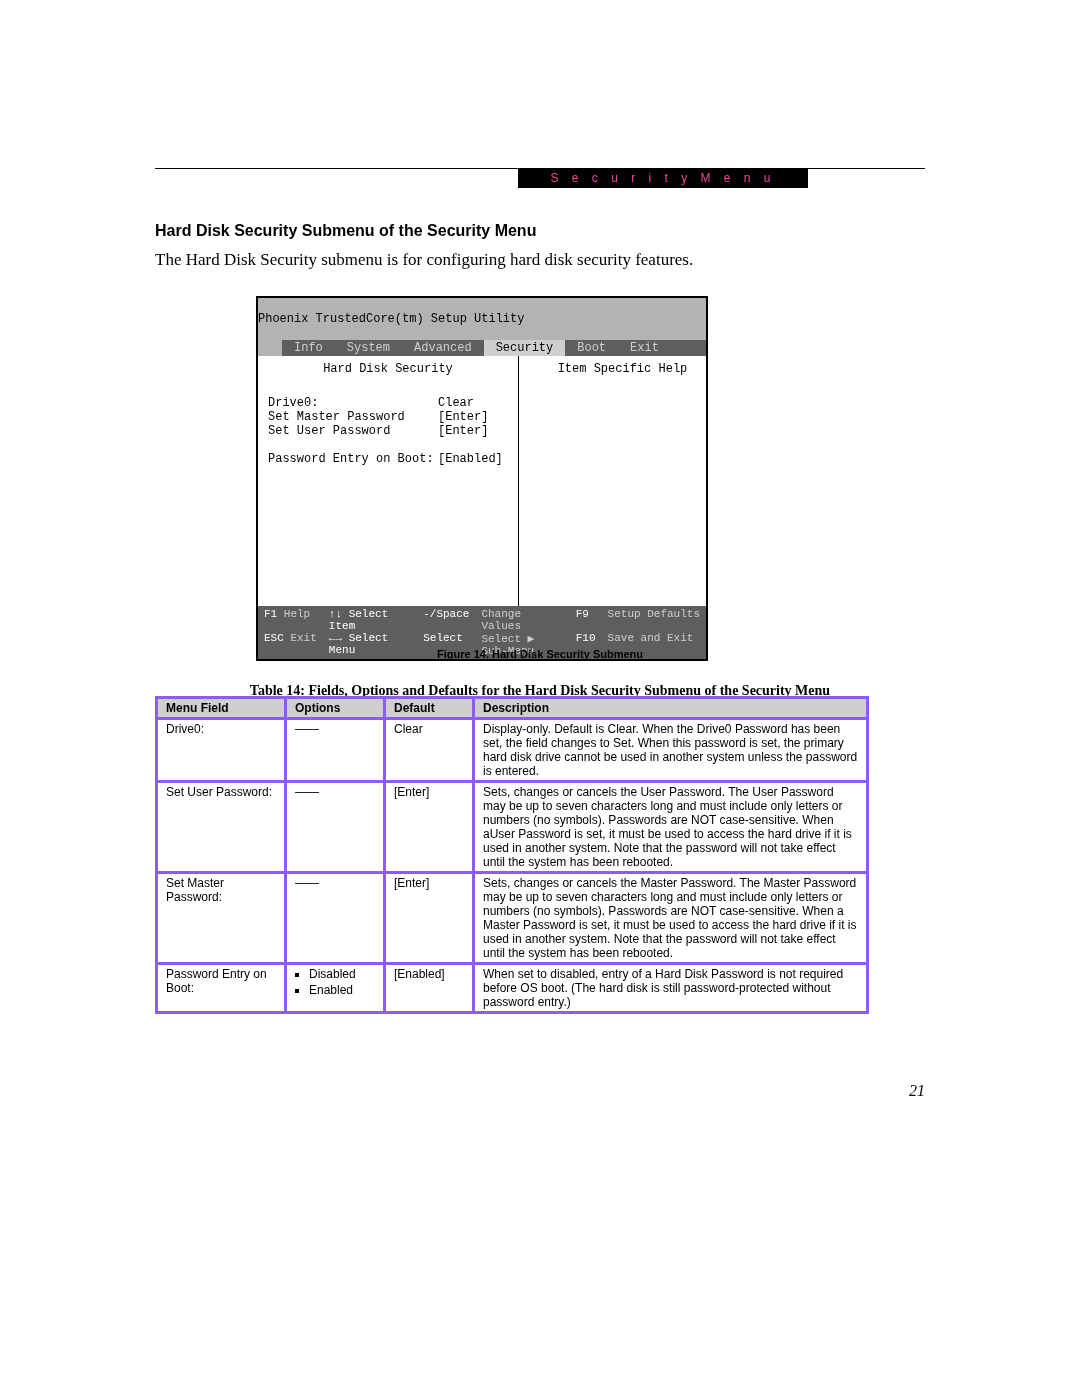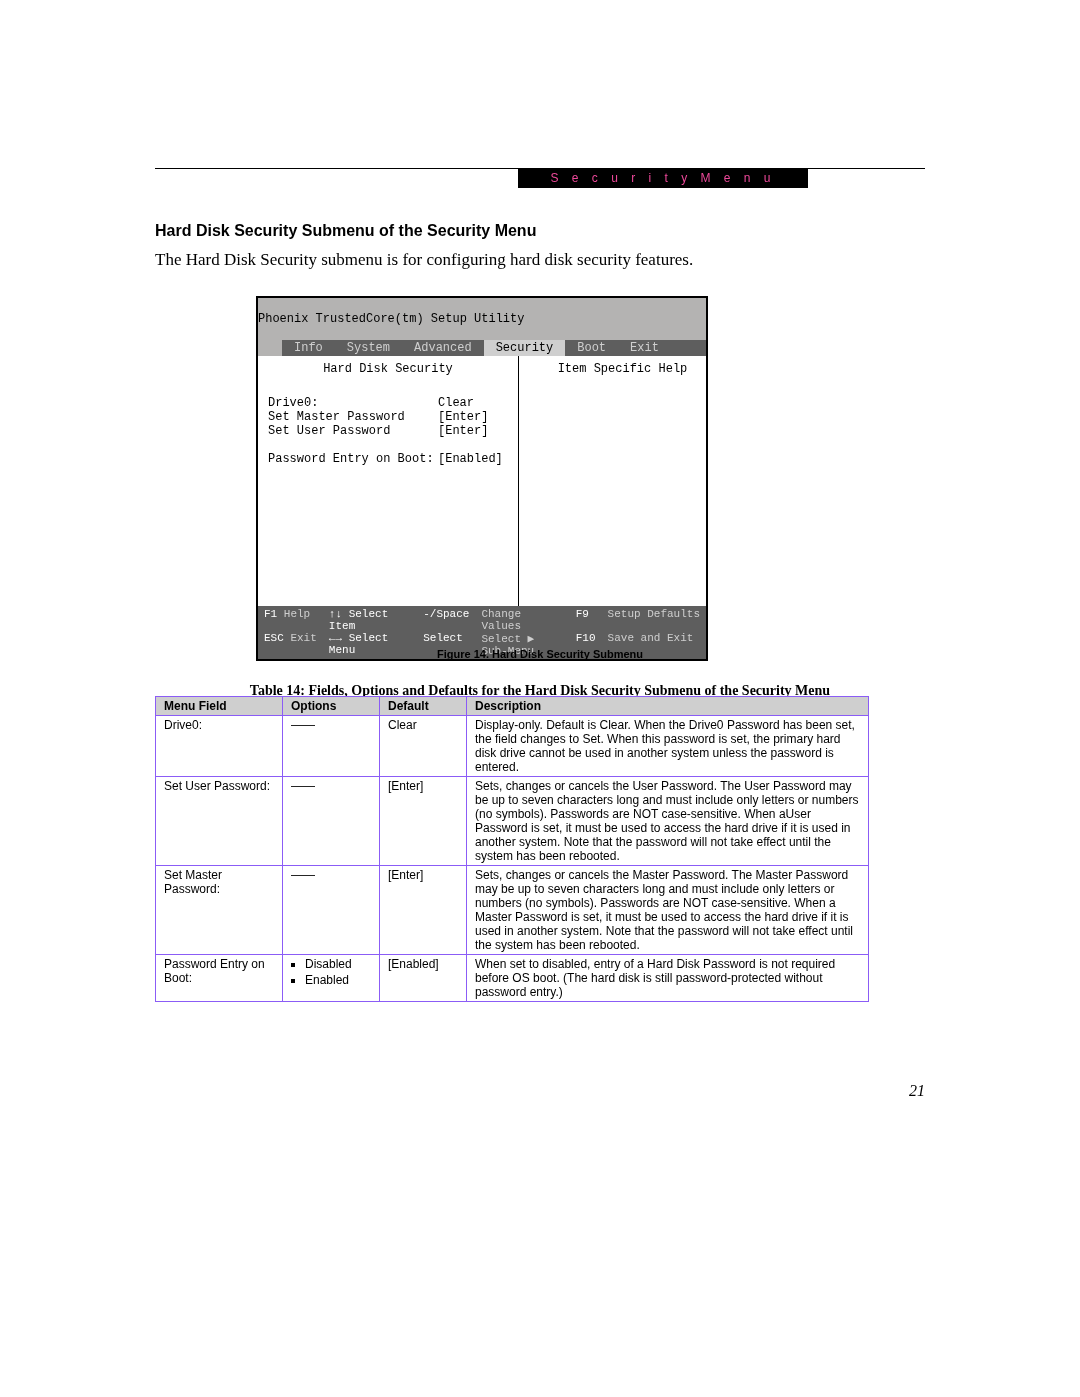--- a/index.html
+++ b/index.html
@@ -35,21 +35,21 @@
   .bios .footer .k{color:#fff;}
 
   .fig-caption{position:absolute;left:0;top:648px;width:1080px;text-align:center;
                font-family:Arial,Helvetica,sans-serif;font-weight:700;font-size:11px;}
   .table-title{position:absolute;left:0;top:672px;width:1080px;text-align:center;
                font-family:Liberation Serif, serif;font-weight:700;font-size:14px;margin-top:11px;}
 
   
   table.t14{position:absolute;left:155px;top:696px;width:714px;
             border-collapse:collapse;font-family:Arial,Helvetica,sans-serif;font-size:12px;}
-  table.t14 th,table.t14 td{border:1px solid #8b5cf6;padding:2px 8px;text-align:left;vertical-align:top;}
+  table.t14 th,table.t14 td{border:3px solid #8b5cf6;padding:2px 8px;text-align:left;vertical-align:top;}
   table.t14 th{background:#cfcfcf;font-weight:700;}
   table.t14 .col-mf{width:110px;}
   table.t14 .col-op{width:80px;}
   table.t14 .col-df{width:70px;}
   ul.opts{margin:0;padding-left:14px;}
   ul.opts li{list-style:square;margin:0 0 2px 0;}
 </style>
 </head>
 <body>
 

